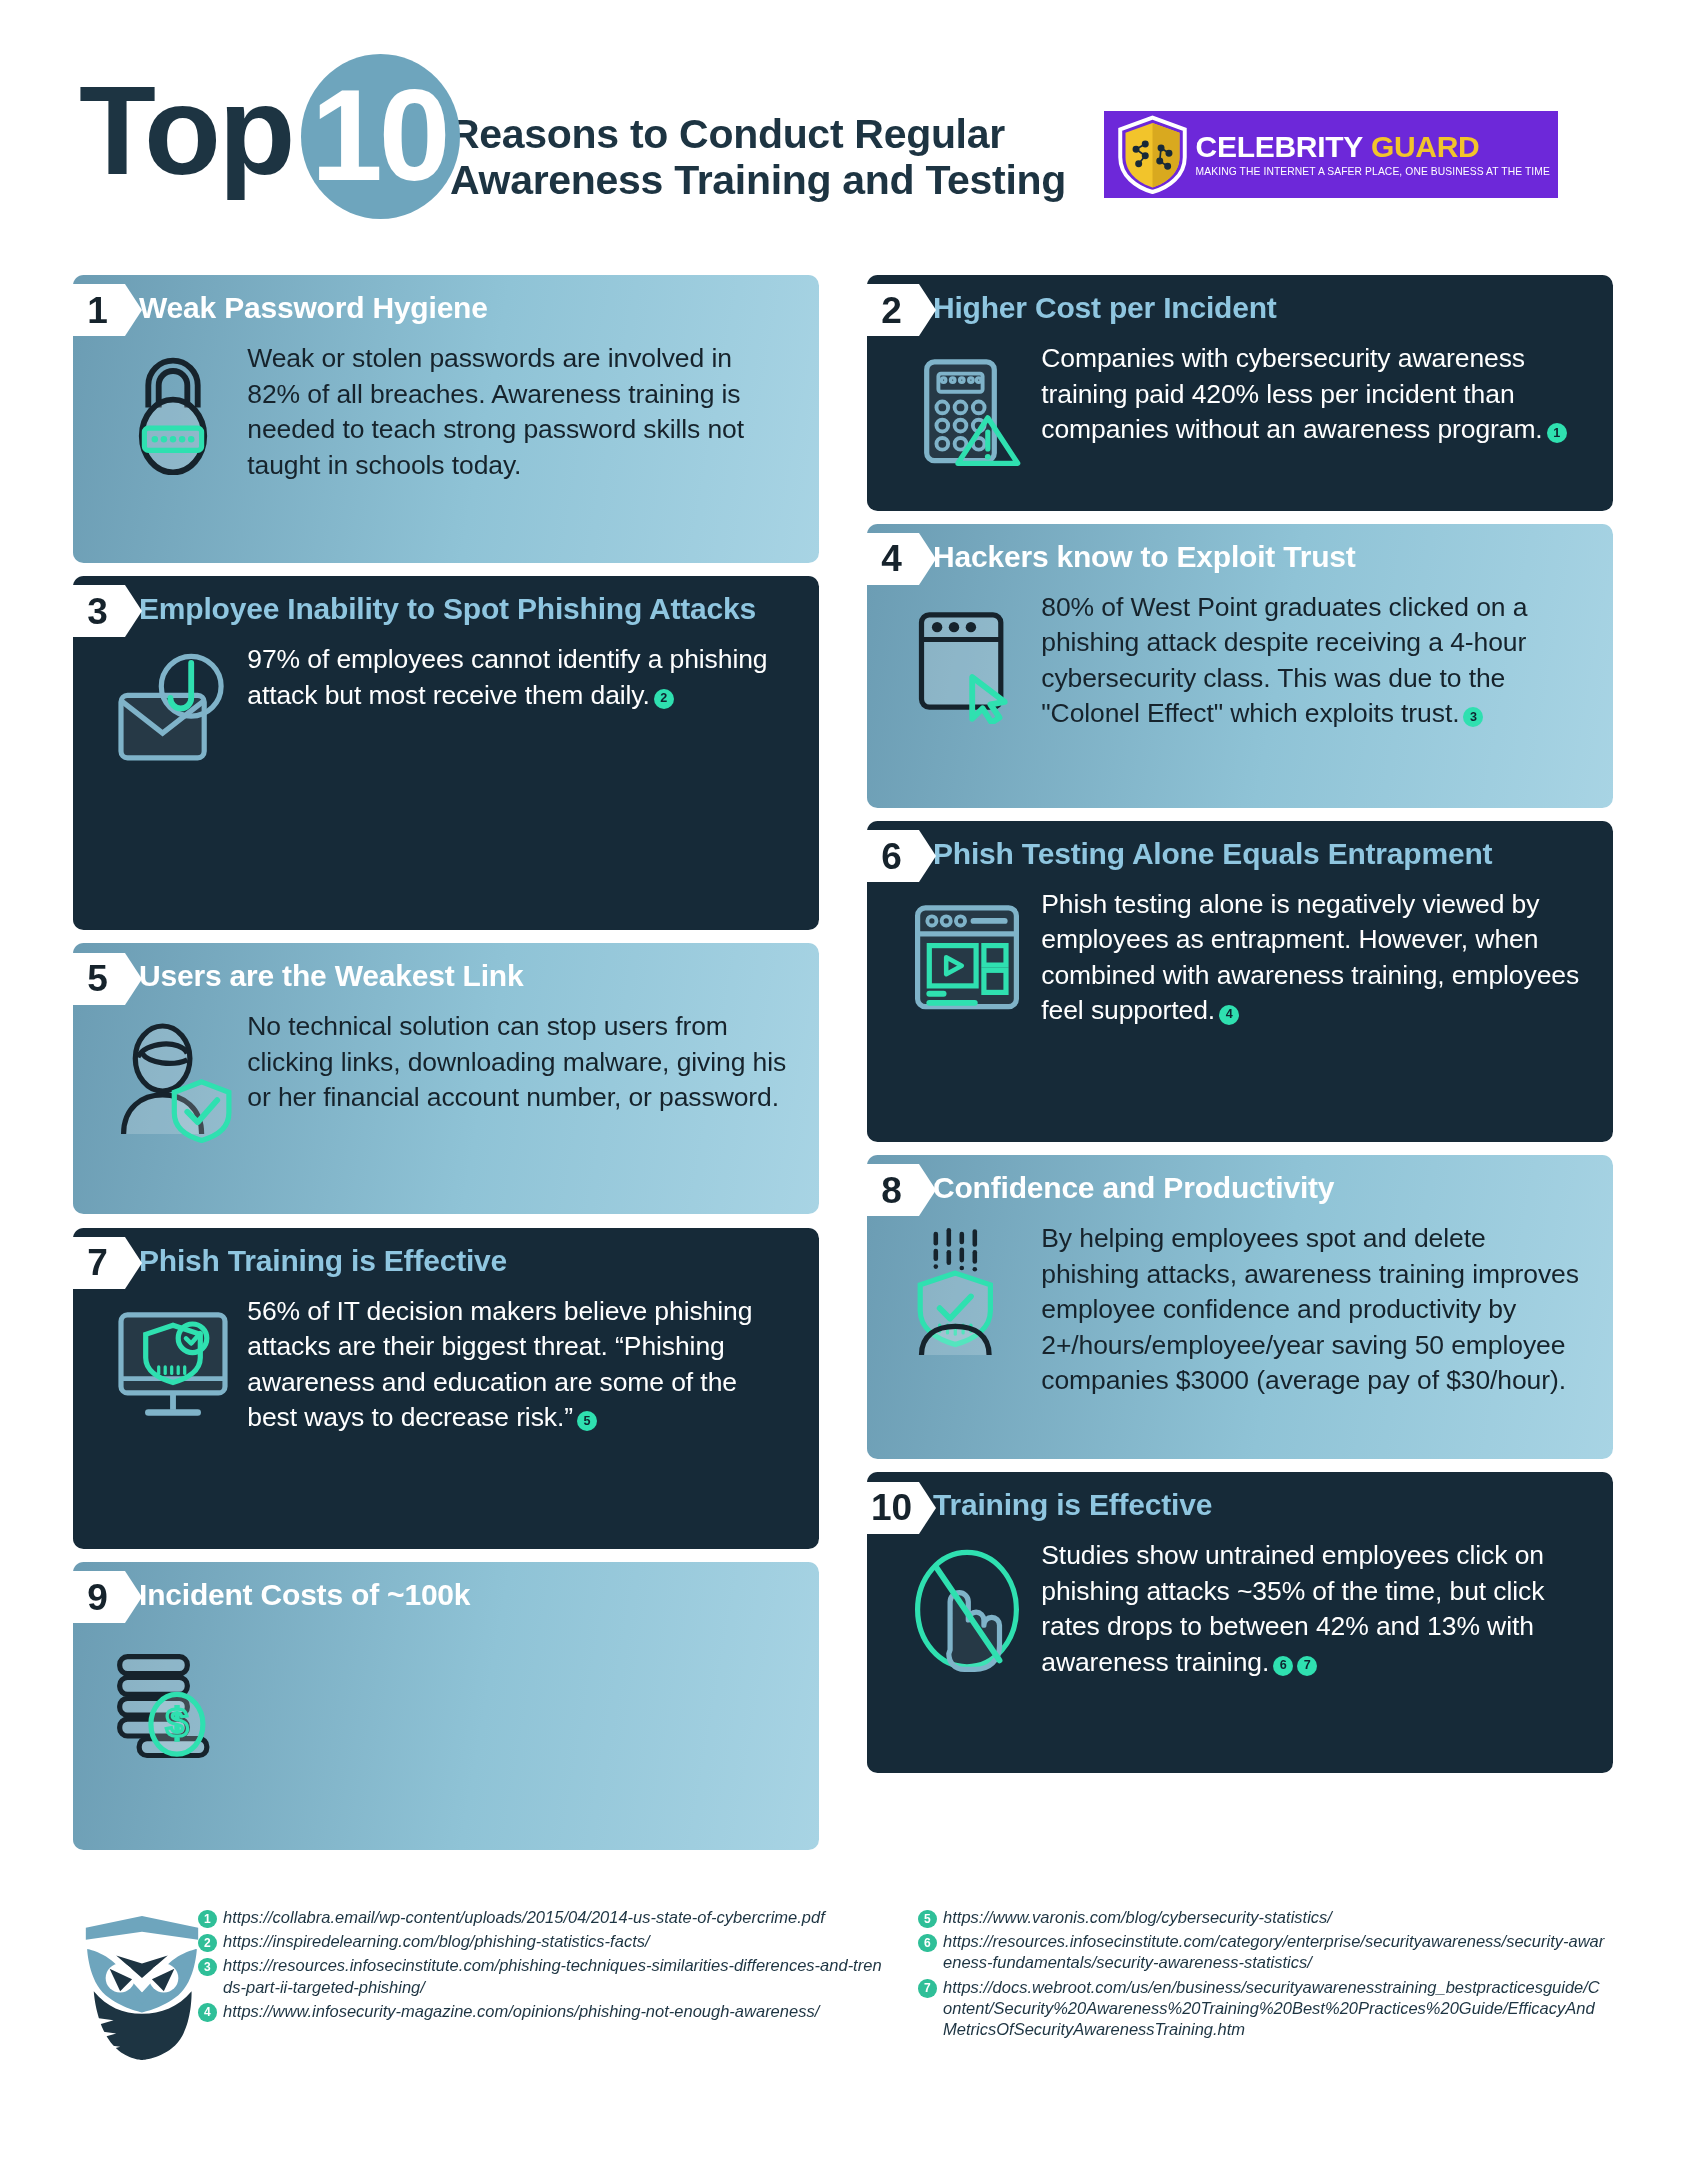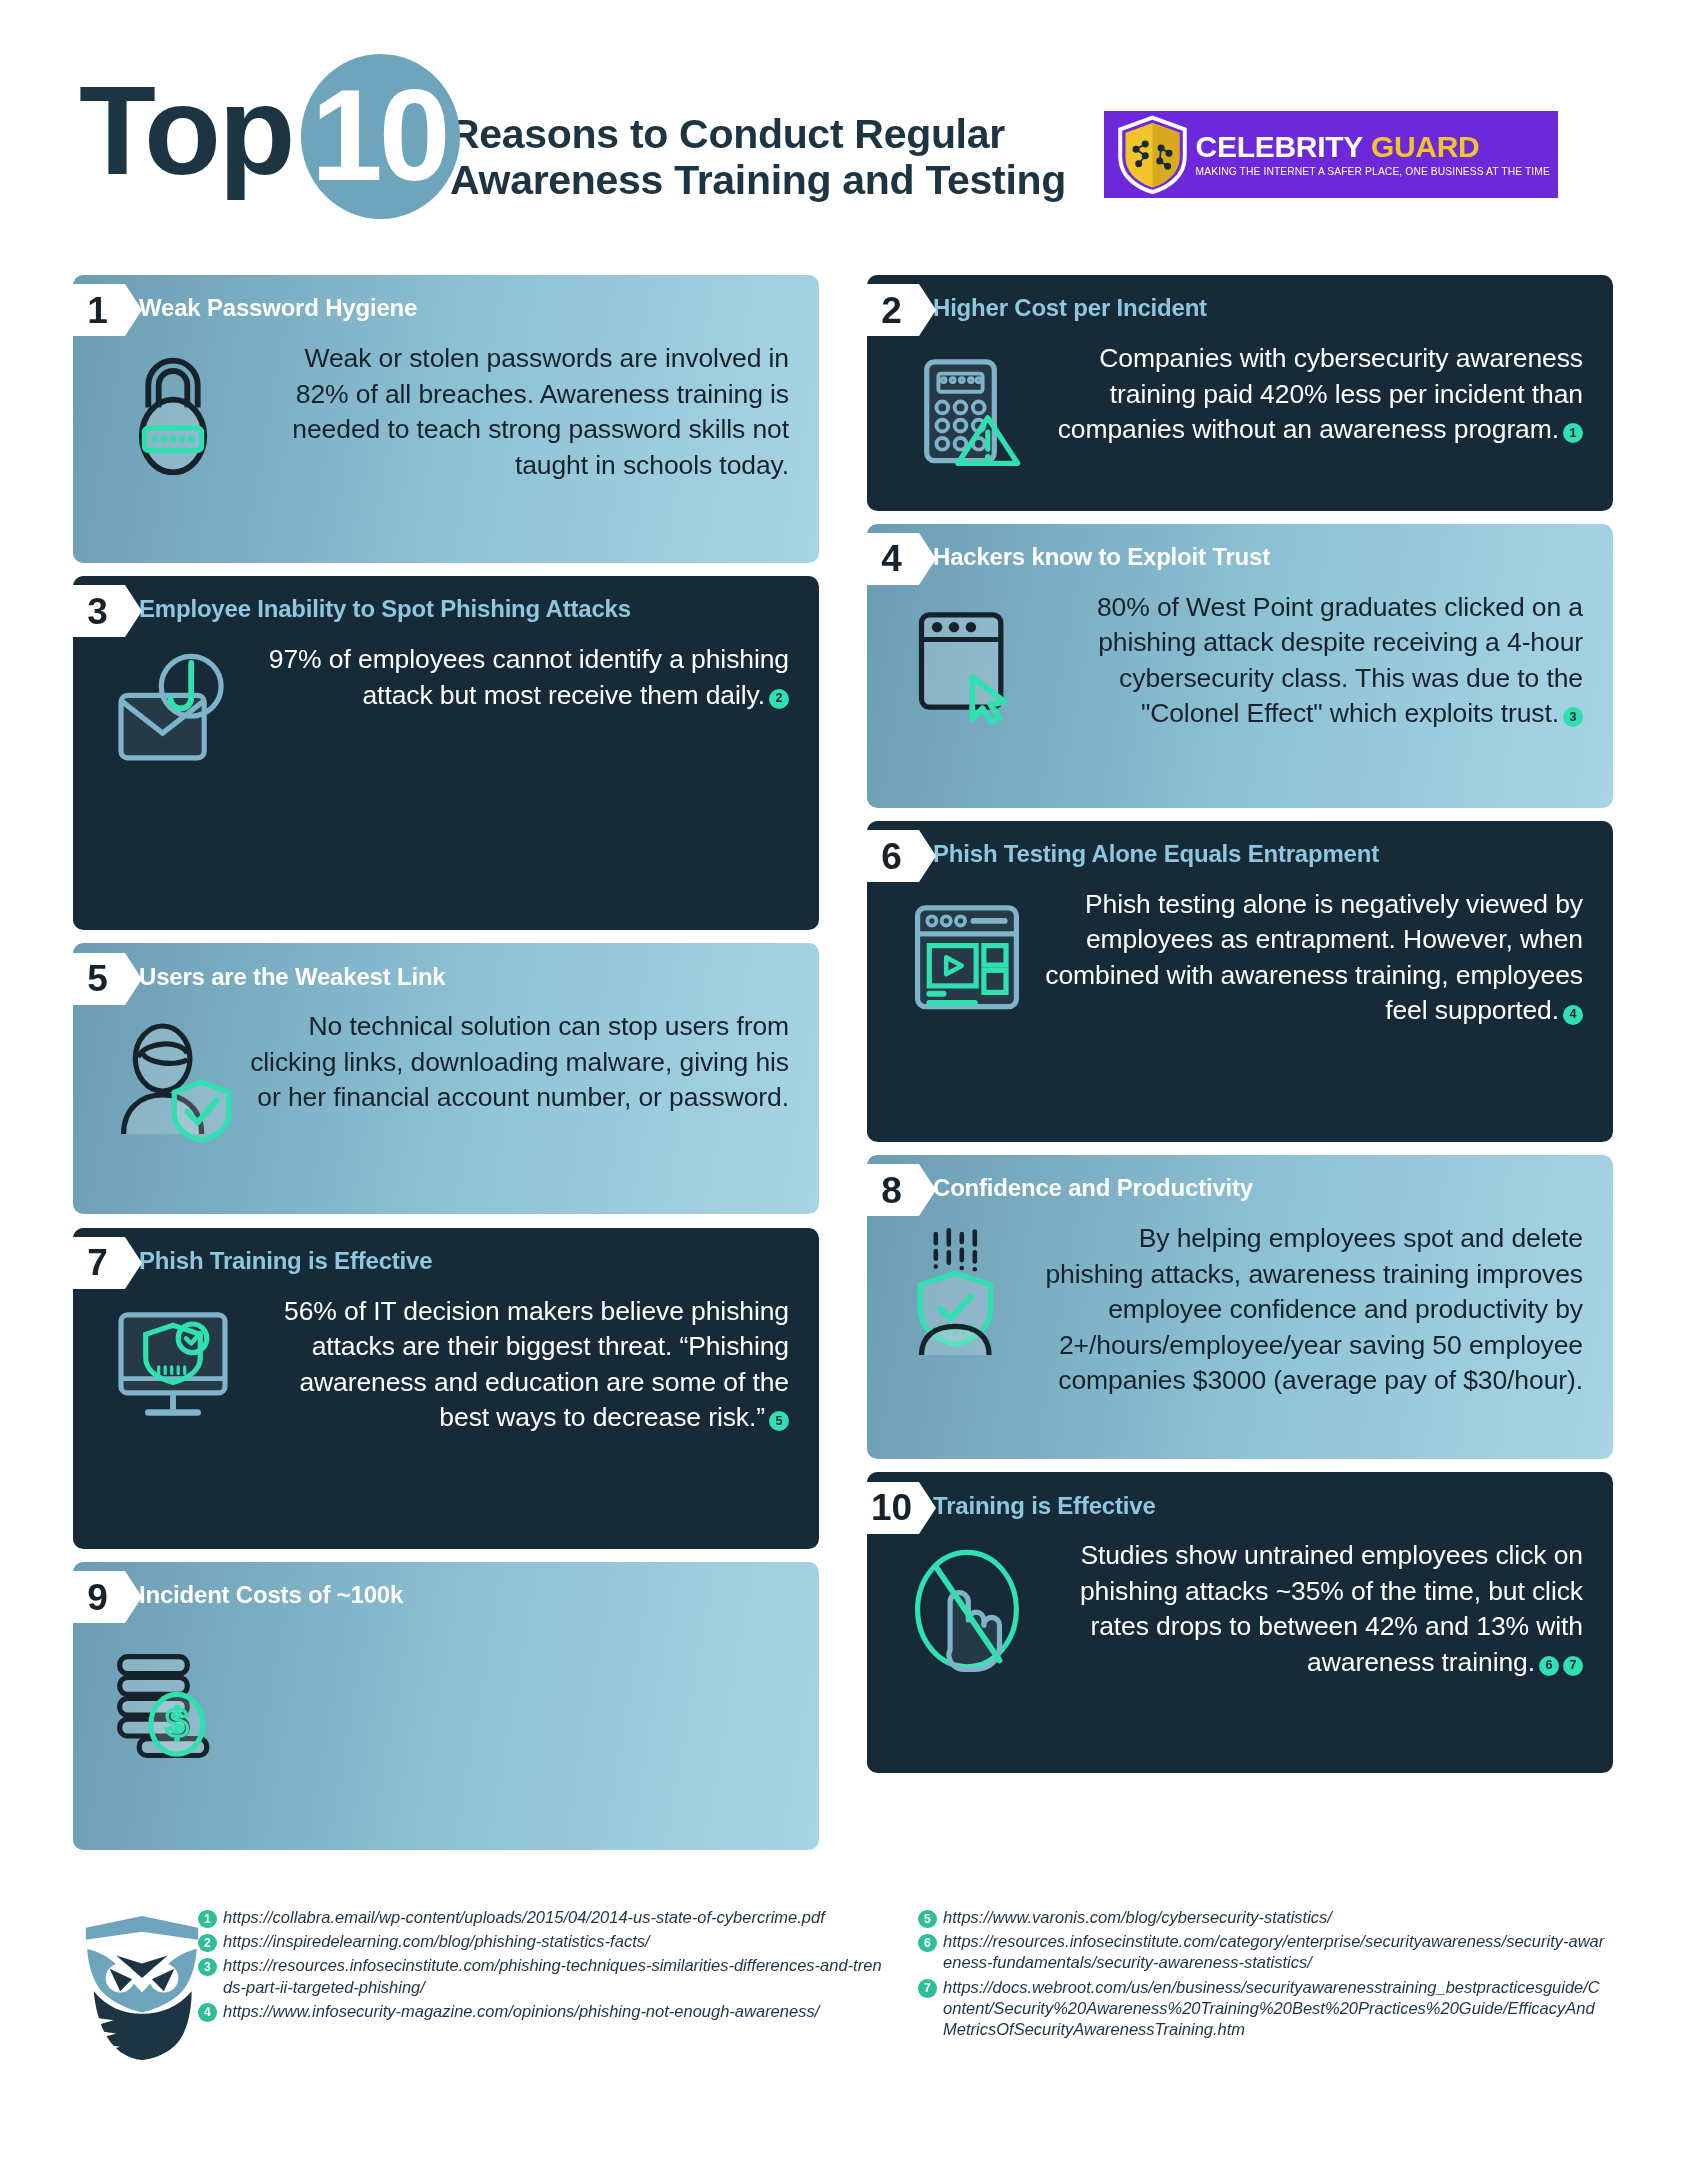--- a/index.html
+++ b/index.html
@@ -73,34 +73,33 @@
   .badge::after{
     content:"";position:absolute;right:-17px;top:0;
     width:0;height:0;border-top:26px solid transparent;border-bottom:26px solid transparent;
     border-left:17px solid #ffffff;
   }
   .badge-num{
     font-size:37px;font-weight:700;color:#16232c;line-height:1;
     font-family:"Liberation Sans Narrow","Liberation Sans",sans-serif;
   }
   .card-title{
-    margin-left:66px;font-size:24px;font-weight:700;line-height:1.06;
+    margin-left:66px;font-size:30px;font-weight:700;line-height:1.06;
     font-family:"Liberation Sans Narrow","Liberation Sans",sans-serif;
     padding-right:26.5px;letter-spacing:-0.2px;
   }
   .card.light .card-title{color:#ffffff;}
   .card.dark  .card-title{color:#8fc6e0;}
 
   .card-body{display:flex;align-items:flex-start;padding:0 30px 26.5px 30px;}
   .icon-box{flex:0 0 139px;height:139px;display:flex;align-items:flex-start;justify-content:center;padding-top:4px;}
   .card-text{
     flex:1;font-size:26.5px;line-height:1.34;padding-left:5.3px;
     font-family:"Liberation Sans Narrow","Liberation Sans",sans-serif;
     letter-spacing:-0.1px;
-    text-align:right;
   }
   .card.light .card-text{color:#16232c;}
   .card.dark  .card-text{color:#ffffff;}
   .card-text b{font-weight:400;}
   .ref{
     display:inline-flex;align-items:center;justify-content:center;
     width:20px;height:20px;border-radius:50%;background:#2fe0b0;color:#0e2530;
     font-size:12.6px;font-weight:700;vertical-align:1.3px;margin-left:4px;
     font-family:"Liberation Sans",sans-serif;
   }

